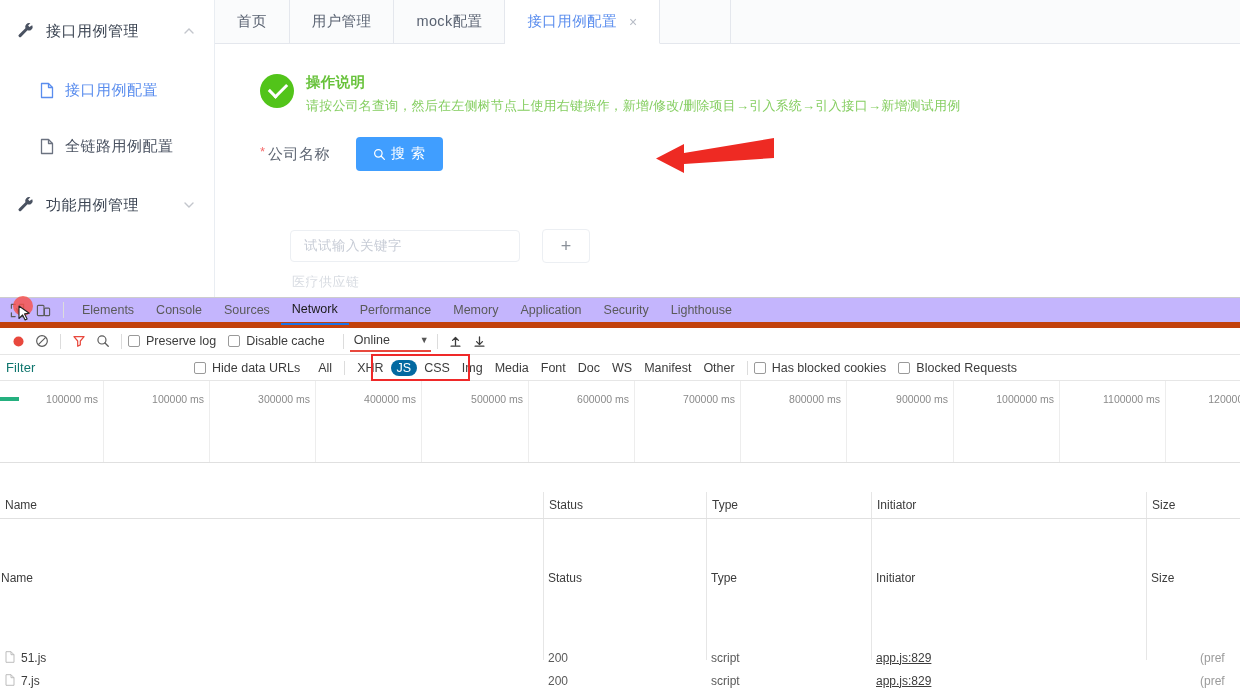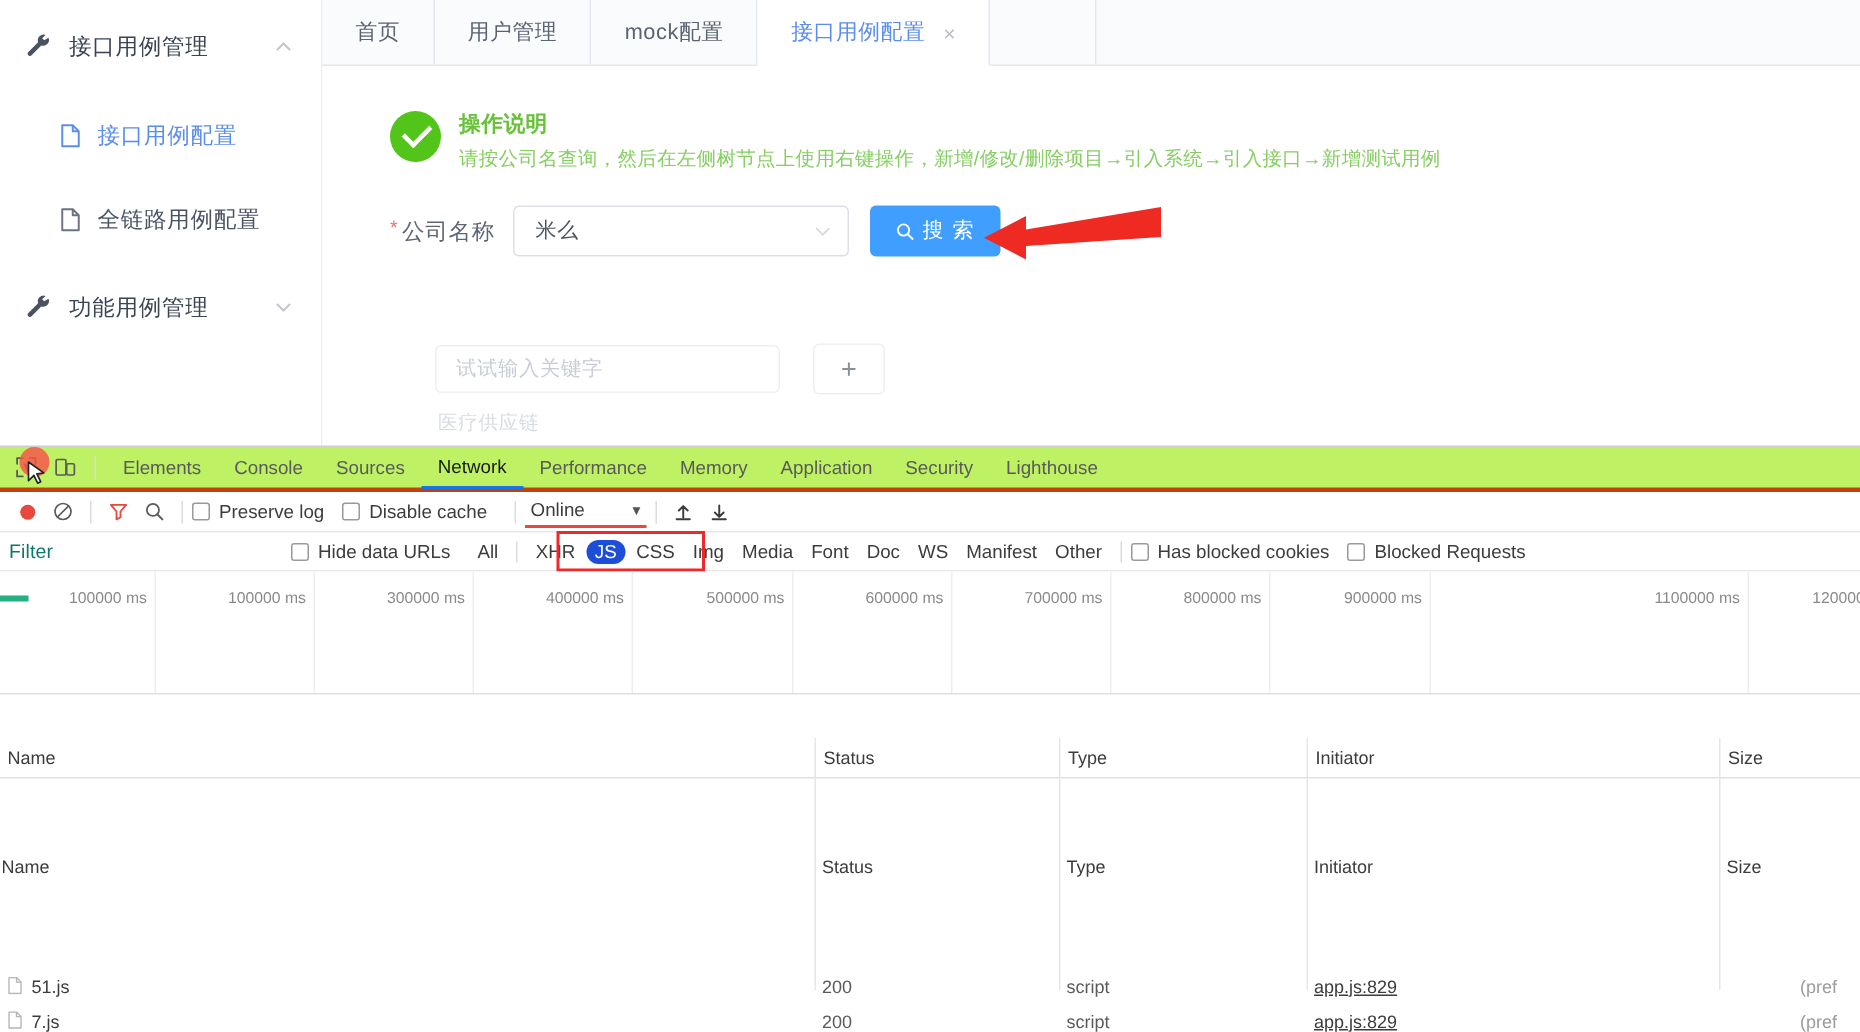--- a/index.html
+++ b/index.html
@@ -55,40 +55,40 @@
   .kw-plus{margin-left:22px;width:46px;height:32px;border:1px solid #eceff3;border-radius:4px;background:#fff;display:flex;align-items:center;justify-content:center;font-size:18px;color:#8a9099;cursor:pointer;line-height:1;}
   .ghost-row{margin-top:10px;margin-left:32px;font-size:13px;color:#d8dce2;letter-spacing:.5px;}
 
   
   .arrow-anno{position:absolute;left:654px;top:136px;width:122px;height:44px;pointer-events:none;}
 
   
   .devtools{position:absolute;left:0;top:297px;width:1240px;height:391px;background:#fff;border-top:1px solid #cdcdcd;box-sizing:border-box;
     font-family:"Liberation Sans","DejaVu Sans",sans-serif;}
 
-  .dt-tabs{height:30px;display:flex;align-items:center;border-bottom:3px solid #c2410c;box-sizing:border-box;padding-left:4px;background:#bef264;}
+  .dt-tabs{height:30px;display:flex;align-items:center;border-bottom:6px solid #c2410c;box-sizing:border-box;padding-left:4px;background:#c4b5fd;}
   .dt-ic-btn{width:26px;height:26px;display:flex;align-items:center;justify-content:center;cursor:pointer;position:relative;}
   .dt-sep{width:1px;height:16px;background:#dcdcdc;margin:0 7px;}
   .dt-tab{padding:0 11px;height:29px;display:flex;align-items:center;font-size:12.5px;color:#5a5a5a;cursor:pointer;box-sizing:border-box;white-space:nowrap;}
   .dt-tab.active{color:#1a1a1a;border-bottom:2px solid #1a73e8;}
   .cursor-arrow{position:absolute;left:14px;top:8px;width:16px;height:20px;}
   .red-dot-hl{position:absolute;left:9px;top:-1px;width:20px;height:20px;border-radius:50%;background:#f8524a;opacity:.82;}
 
   .dt-toolbar{height:27px;display:flex;align-items:center;border-bottom:1px solid #e6e6e6;box-sizing:border-box;padding:0 6px;}
   .tb-btn{width:24px;height:22px;display:flex;align-items:center;justify-content:center;cursor:pointer;}
   .tb-sep{width:1px;height:15px;background:#dcdcdc;margin:0 6px;}
   .cb{display:flex;align-items:center;font-size:12.5px;color:#3c3c3c;cursor:pointer;margin-right:12px;}
   .cb .box{width:12px;height:12px;border:1px solid #9a9a9a;border-radius:2px;background:#fff;margin-right:6px;box-sizing:border-box;}
   .throttle{font-size:12.5px;color:#3c3c3c;display:flex;align-items:center;cursor:pointer;padding:2px 2px 3px 4px;border-bottom:2px solid #e8483d;}
   .throttle .tcar{margin-left:30px;font-size:9px;color:#555;}
 
   .dt-filterbar{height:26px;display:flex;align-items:center;border-bottom:1px solid #e6e6e6;box-sizing:border-box;padding:0 6px;position:relative;}
   .filt-input{font-size:13px;color:#0f766e;flex:0 0 188px;letter-spacing:.1px;}
   .ftype{font-size:12.5px;color:#3c3c3c;padding:1px 5px;margin:0 1px;cursor:pointer;border-radius:7px;white-space:nowrap;}
-  .ftype.sel{background:#1d4ed8;color:#fff;border-radius:8px;padding:1px 6px;}
+  .ftype.sel{background:#0369a1;color:#fff;border-radius:8px;padding:1px 6px;}
   .fsep{width:1px;height:14px;background:#dcdcdc;margin:0 6px;}
   .red-box{position:absolute;left:371px;top:-1px;width:99px;height:27px;border:2.5px solid #ef2929;box-sizing:border-box;pointer-events:none;}
 
   
   .dt-overview{height:82px;position:relative;border-bottom:1px solid #e0e0e0;box-sizing:border-box;background:#fff;overflow:hidden;}
   .tick{position:absolute;top:0;height:82px;border-right:1px solid #ededed;box-sizing:border-box;}
   .tick span{position:absolute;right:5px;top:12px;font-size:10.5px;color:#8a8a8a;white-space:nowrap;}
   .green-bar{position:absolute;left:0;top:16px;width:19px;height:4px;background:#25b07f;}
 
   
@@ -186,28 +186,20 @@
         <div class="check"></div>
         <div class="atxt">
           <div class="atitle">操作说明</div>
           <div class="adesc">请按公司名查询，然后在左侧树节点上使用右键操作，新增/修改/删除项目→引入系统→引入接口→新增测试用例</div>
         </div>
       </div>
 
       <div class="form-row">
         <span class="req">*</span>
         <span class="flabel">公司名称</span>
-        <div class="select">
-          <span class="val">米么</span>
-          <span class="caret">
-            <svg width="13" height="13" viewBox="0 0 13 13">
-                <path d="M2.5 4.5l4 4 4-4" stroke="#9aa0aa" stroke-width="1.2" fill="none" stroke-linecap="round"></path>
-              </svg>
-          </span>
-        </div>
         <div class="btn-search">
           <span class="mag">
             <svg width="13" height="13" viewBox="0 0 16 16">
                 <circle cx="6.6" cy="6.6" r="4.6" fill="none" stroke="#fff" stroke-width="1.5"></circle>
                 <path d="M10.2 10.2L14 14" stroke="#fff" stroke-width="1.6" stroke-linecap="round"></path>
               </svg>
           </span>
           <span>搜 索</span>
         </div>
       </div>
@@ -386,20 +378,23 @@
         </div>
       <div class="tick" style="left:635px;width:106px;">
           <span>700000 ms</span>
         </div>
       <div class="tick" style="left:741px;width:106px;">
           <span>800000 ms</span>
         </div>
       <div class="tick" style="left:847px;width:107px;">
           <span>900000 ms</span>
         </div>
+      <div class="tick" style="left:954px;width:106px;">
+          <span>1000000 ms</span>
+        </div>
       <div class="tick" style="left:1060px;width:106px;">
           <span>1100000 ms</span>
         </div>
       <div class="tick" style="left:1166px;width:106px;">
           <span>1200000 ms</span>
         </div>
     </div>
 
     <div class="dt-table">
 

